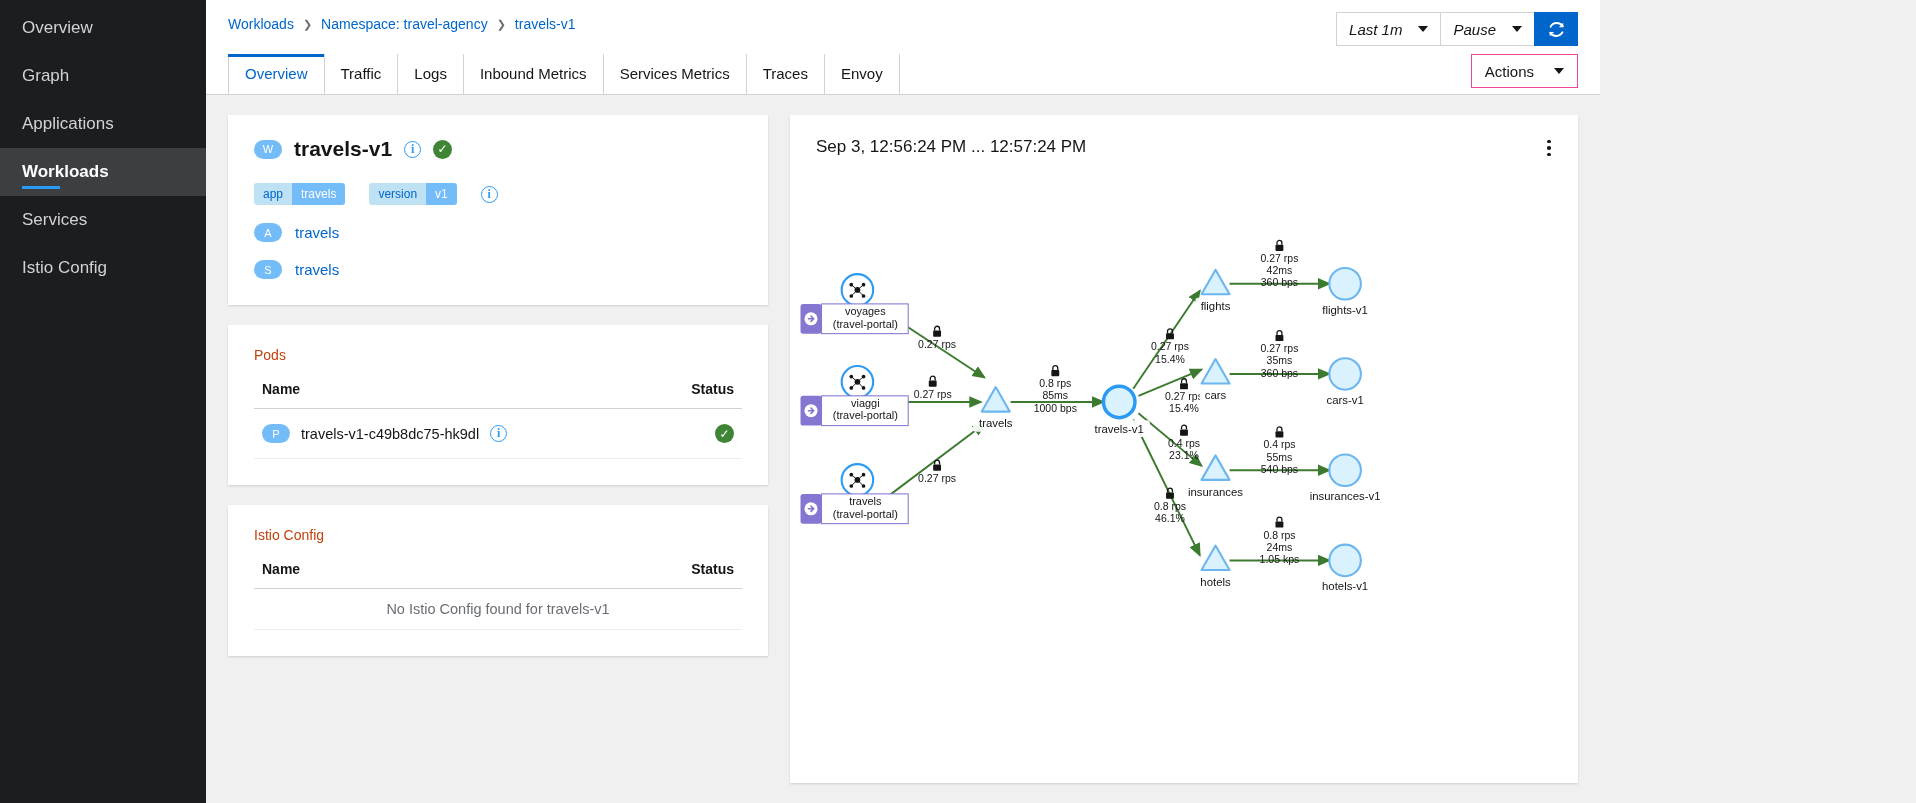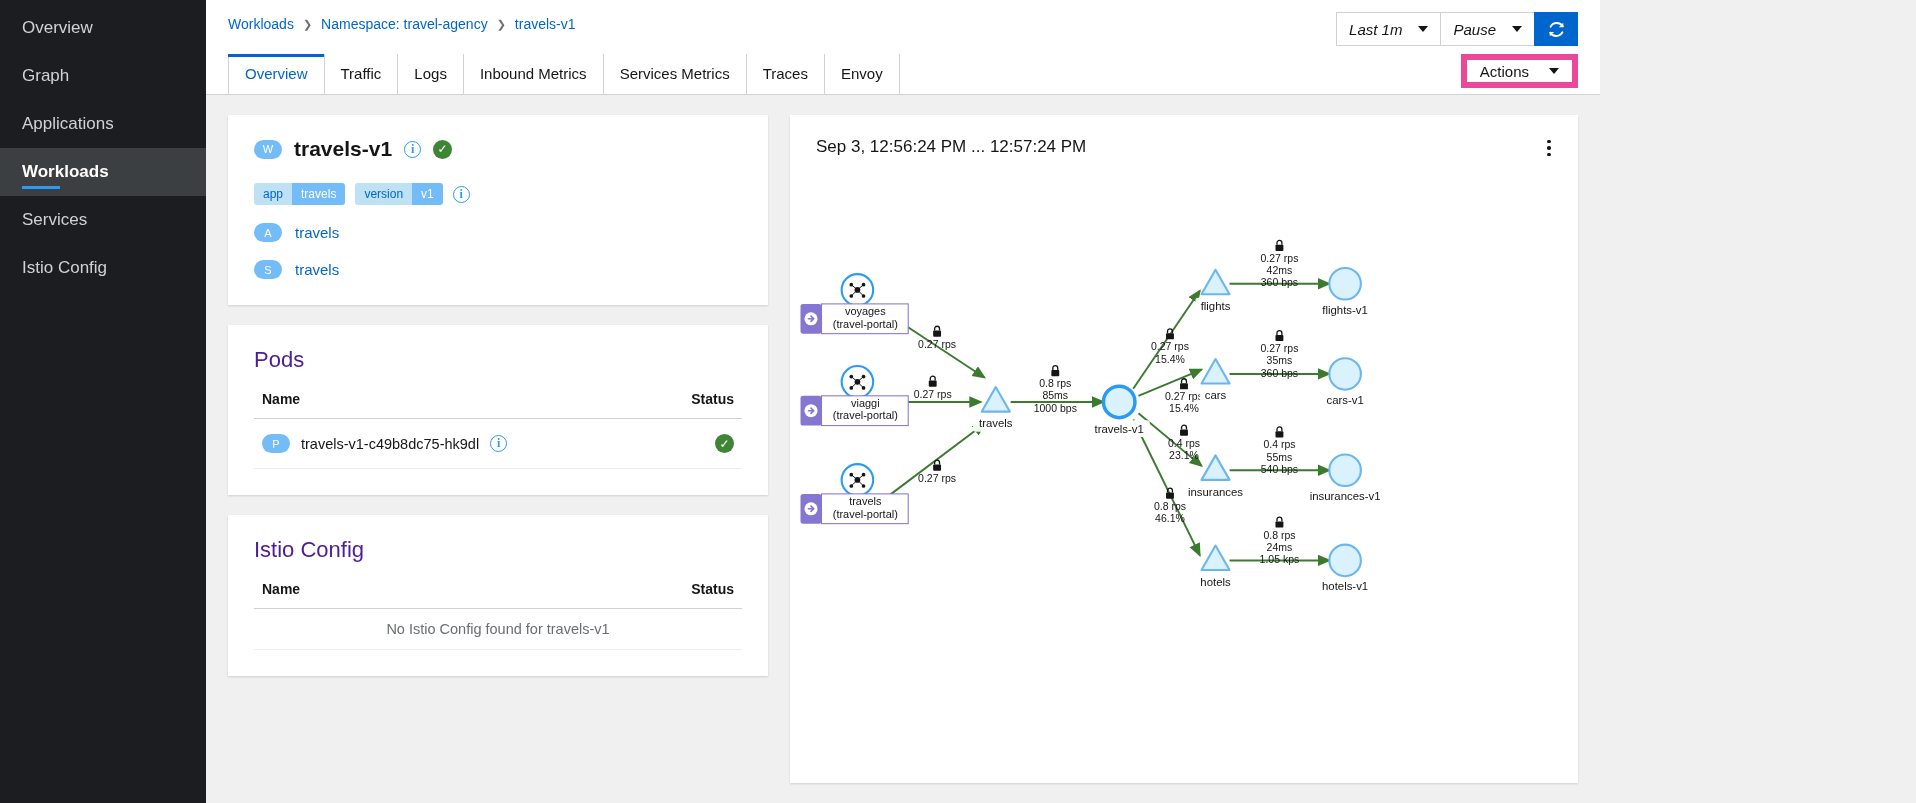--- a/index.html
+++ b/index.html
@@ -64,21 +64,21 @@
     width: 0; height: 0; border-left: 5px solid transparent;
     border-right: 5px solid transparent; border-top: 6px solid #151515;
   }
   .refresh-btn {
     height: 34px; width: 44px; background: #0066cc; color: #fff;
     display: flex; align-items: center; justify-content: center;
     cursor: pointer; margin-left: -1px;
   }
   .actions-row { position: absolute; right: 22px; top: 54px; }
   .actions-btn {
-    height: 34px; border: 6px solid #ec4899; background: #fff;
+    height: 34px; border: 1px solid #ec4899; background: #fff;
     display: flex; align-items: center; gap: 20px; padding: 0 13px;
     font-size: 15px; color: #151515; cursor: pointer;
   }
 
   
   .content { flex: 1; display: flex; gap: 22px; padding: 20px 22px; min-height: 0; }
   .left-col { width: 540px; flex: 0 0 540px; display: flex; flex-direction: column; gap: 20px; }
   .card { background: #fff; box-shadow: 0 1px 2px rgba(0,0,0,0.14); }
 
   
@@ -95,30 +95,30 @@
     border: 1.6px solid #2b9af3; color: #2b9af3; font-size: 12px;
     font-family: "Liberation Serif", serif; font-weight: bold;
     display: flex; align-items: center; justify-content: center;
     cursor: pointer; flex: 0 0 auto;
   }
   .ok-icon {
     width: 19px; height: 19px; border-radius: 50%; background: #3e8635;
     color: #fff; font-size: 12px; display: flex; align-items: center;
     justify-content: center; flex: 0 0 auto;
   }
-  .chips-row { display: flex; align-items: center; gap: 10px; margin-top: 22px; }
+  .chips-row { display: flex; align-items: center; gap: 24px; margin-top: 22px; }
   .chip { display: flex; font-size: 12px; border-radius: 3px; overflow: hidden; }
   .chip .k { background: #bee1f4; color: #06c; padding: 4px 9px; }
   .chip .v { background: #73bcf7; color: #fff; padding: 4px 9px; }
   .link-row { display: flex; align-items: center; gap: 13px; margin-top: 18px; }
   .link-row a { color: #06c; font-size: 15px; text-decoration: none; cursor: pointer; }
 
   
   .tbl-card { padding: 22px 26px 26px 26px; }
-  .tbl-title { font-size: 22px; color: #4c1d95; margin-bottom: 18px; }
+  .tbl-title { font-size: 14px; color: #c2410c; margin-bottom: 18px; }
   table { width: 100%; border-collapse: collapse; }
   th {
     text-align: left; font-size: 14px; color: #151515; font-weight: bold;
     padding: 0 8px 11px 8px; border-bottom: 1px solid #d2d2d2;
   }
   th.status-col { text-align: right; }
   td { padding: 15px 8px; font-size: 14.5px; color: #151515; border-bottom: 1px solid #ededed; }
   td.status-col { text-align: right; }
   .pod-cell { display: flex; align-items: center; gap: 11px; }
   .empty-row { text-align: center; color: #6a6e73; font-size: 14.5px; padding: 12px 8px; }

